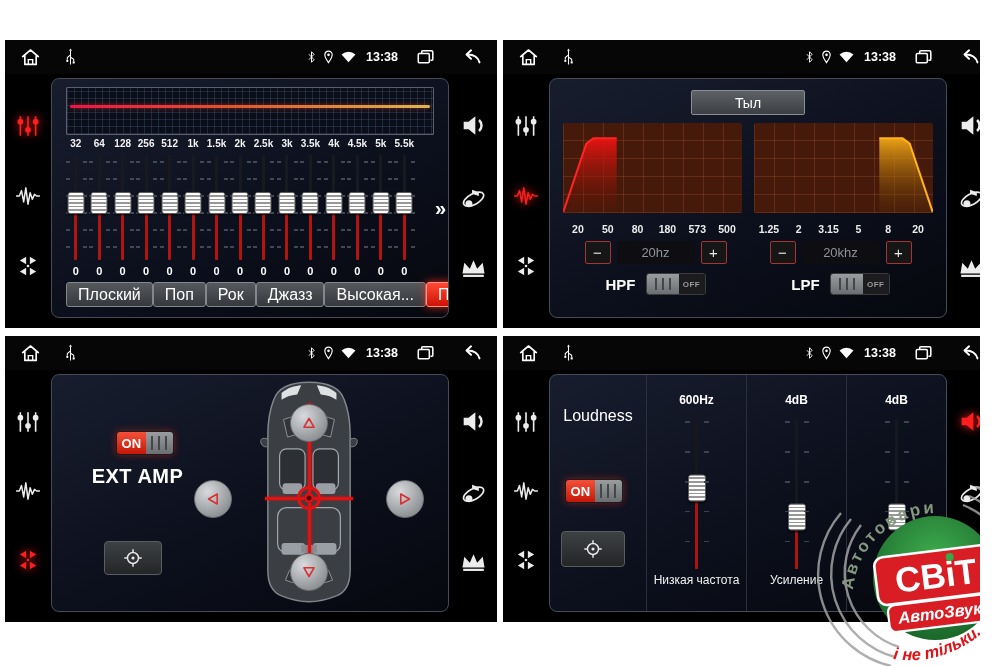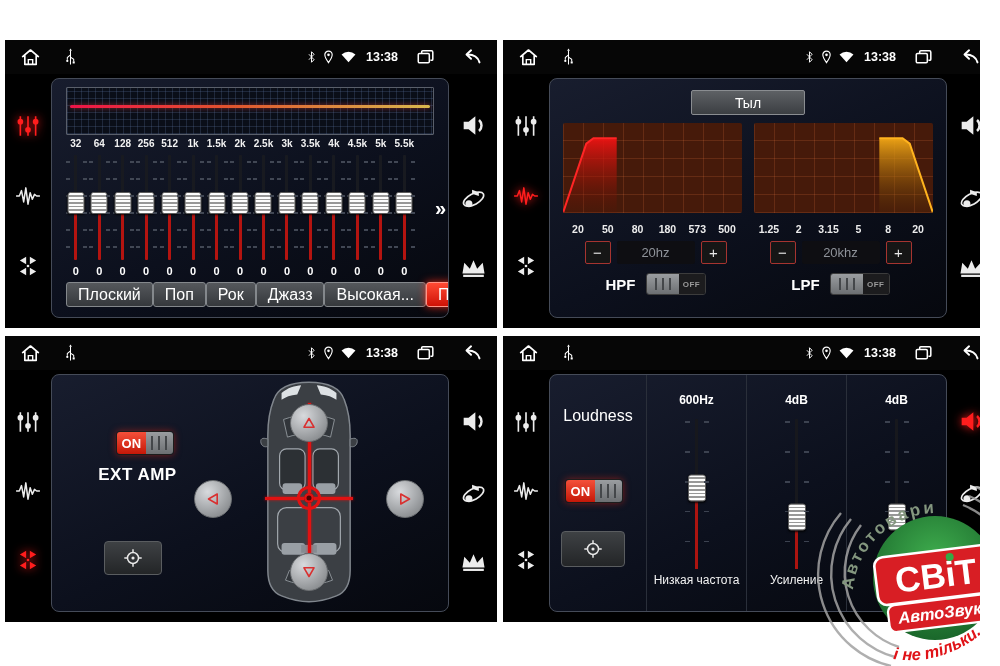--- a/index.html
+++ b/index.html
@@ -97,21 +97,21 @@
   .t-grip{flex:1;background:linear-gradient(#9a9da0,#6c6f72);position:relative;}
   .t-grip::after{content:"";position:absolute;left:50%;top:20%;height:60%;width:16px;transform:translateX(-50%);
         background:repeating-linear-gradient(90deg,#44474a 0 2px,transparent 2px 7px);}
 
   
   .target-btn{display:flex;align-items:center;justify-content:center;width:58px;height:34px;border-radius:4px;
         background:linear-gradient(#3e4144,#232527);border:1px solid #5a5d60;color:#e8e8e8;}
 
   
   .amp-card .toggle-on{position:absolute;left:64px;top:56px;}
-  .amp-title{position:absolute;left:28px;top:90px;width:115px;text-align:center;font-size:17px;font-weight:bold;letter-spacing:.5px;color:#fff;}
+  .amp-title{position:absolute;left:28px;top:90px;width:115px;text-align:center;font-size:20px;font-weight:bold;letter-spacing:.5px;color:#fff;}
   .amp-card .target-btn{position:absolute;left:52px;top:166px;}
   .car{position:absolute;left:208px;top:0;width:98px;height:232px;}
   .dir{position:absolute;width:38px;height:38px;border-radius:50%;border:1px solid #6e7174;
        background:radial-gradient(circle at 35% 30%,#d8dadd,#8e9194 75%);display:flex;align-items:center;justify-content:center;padding:0;}
   .dir svg{width:16px;height:16px;color:#d93030;}
   .dir.up{left:238px;top:29px}.dir.down{left:238px;top:178px}
   .dir.lft{left:142px;top:105px}.dir.rgt{left:334px;top:105px}
   .ch-v{position:absolute;left:256px;top:28px;width:3px;height:151px;background:#e01212;box-shadow:0 0 3px rgba(255,0,0,.8);}
   .ch-h{position:absolute;left:213px;top:122px;width:88px;height:3px;background:#e01212;box-shadow:0 0 3px rgba(255,0,0,.8);}
   .ch-ring{position:absolute;left:245px;top:111px;width:24px;height:24px;border:3px solid #e01212;border-radius:50%;box-sizing:border-box;}

